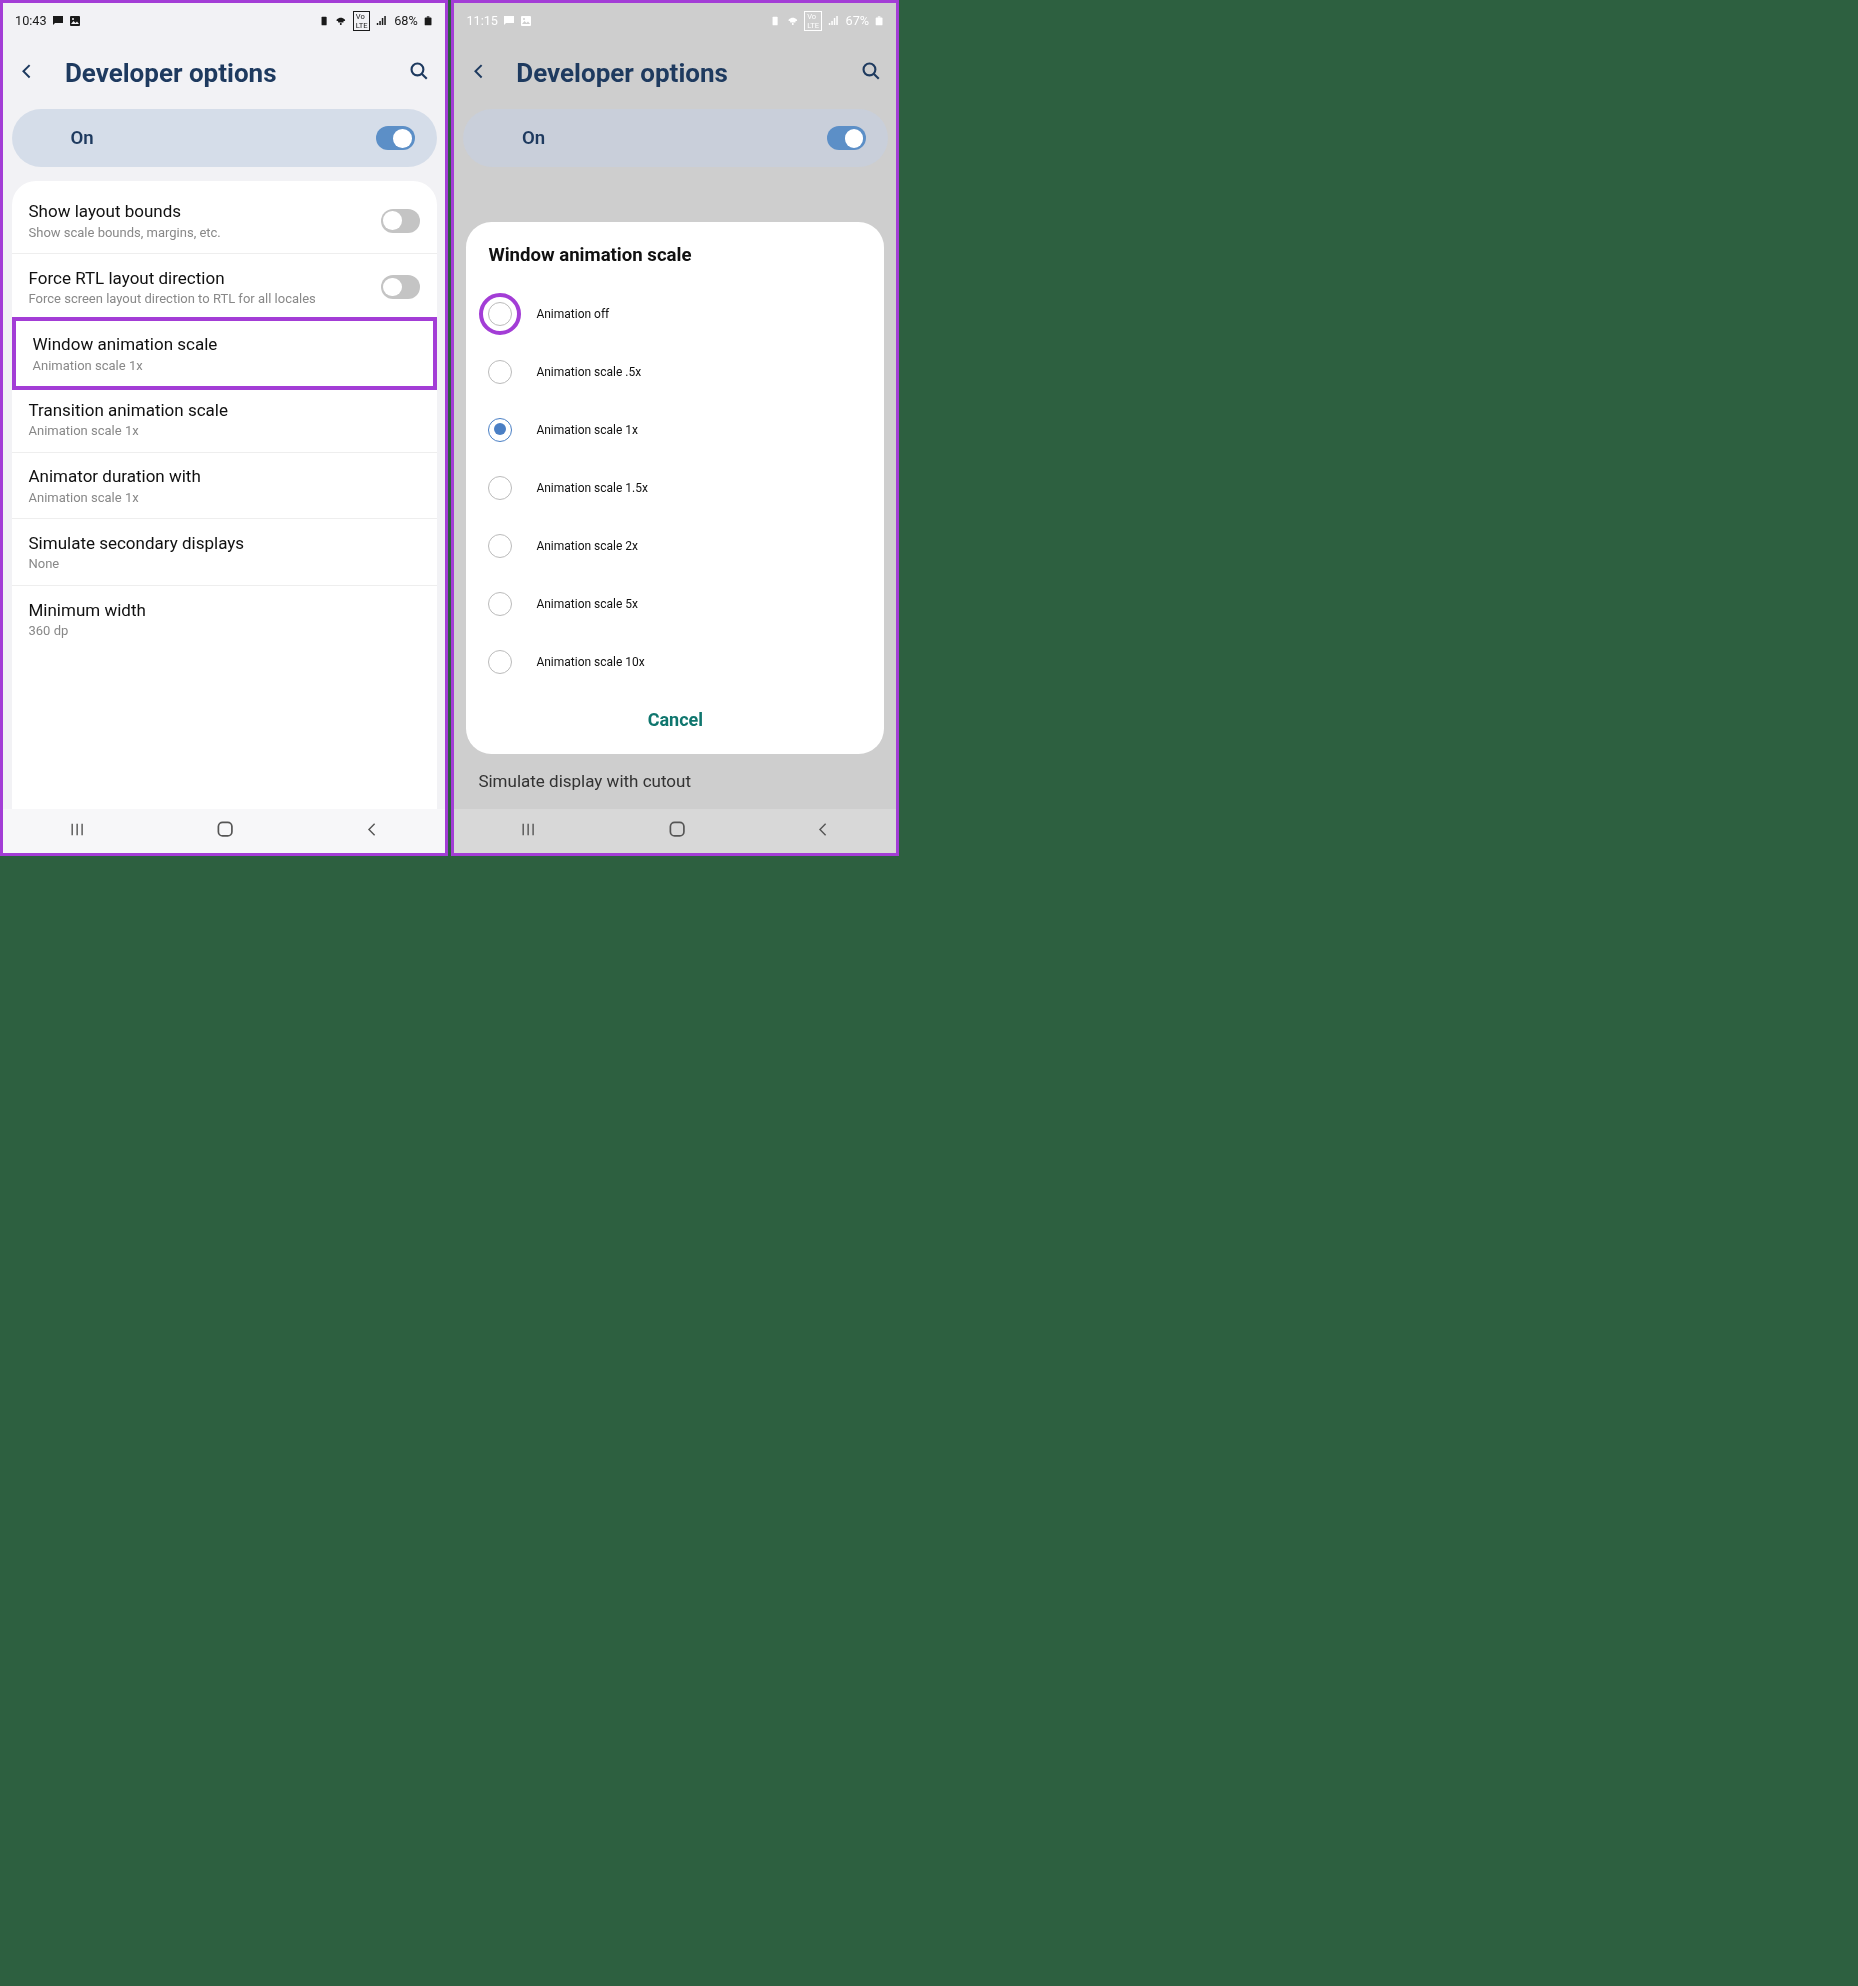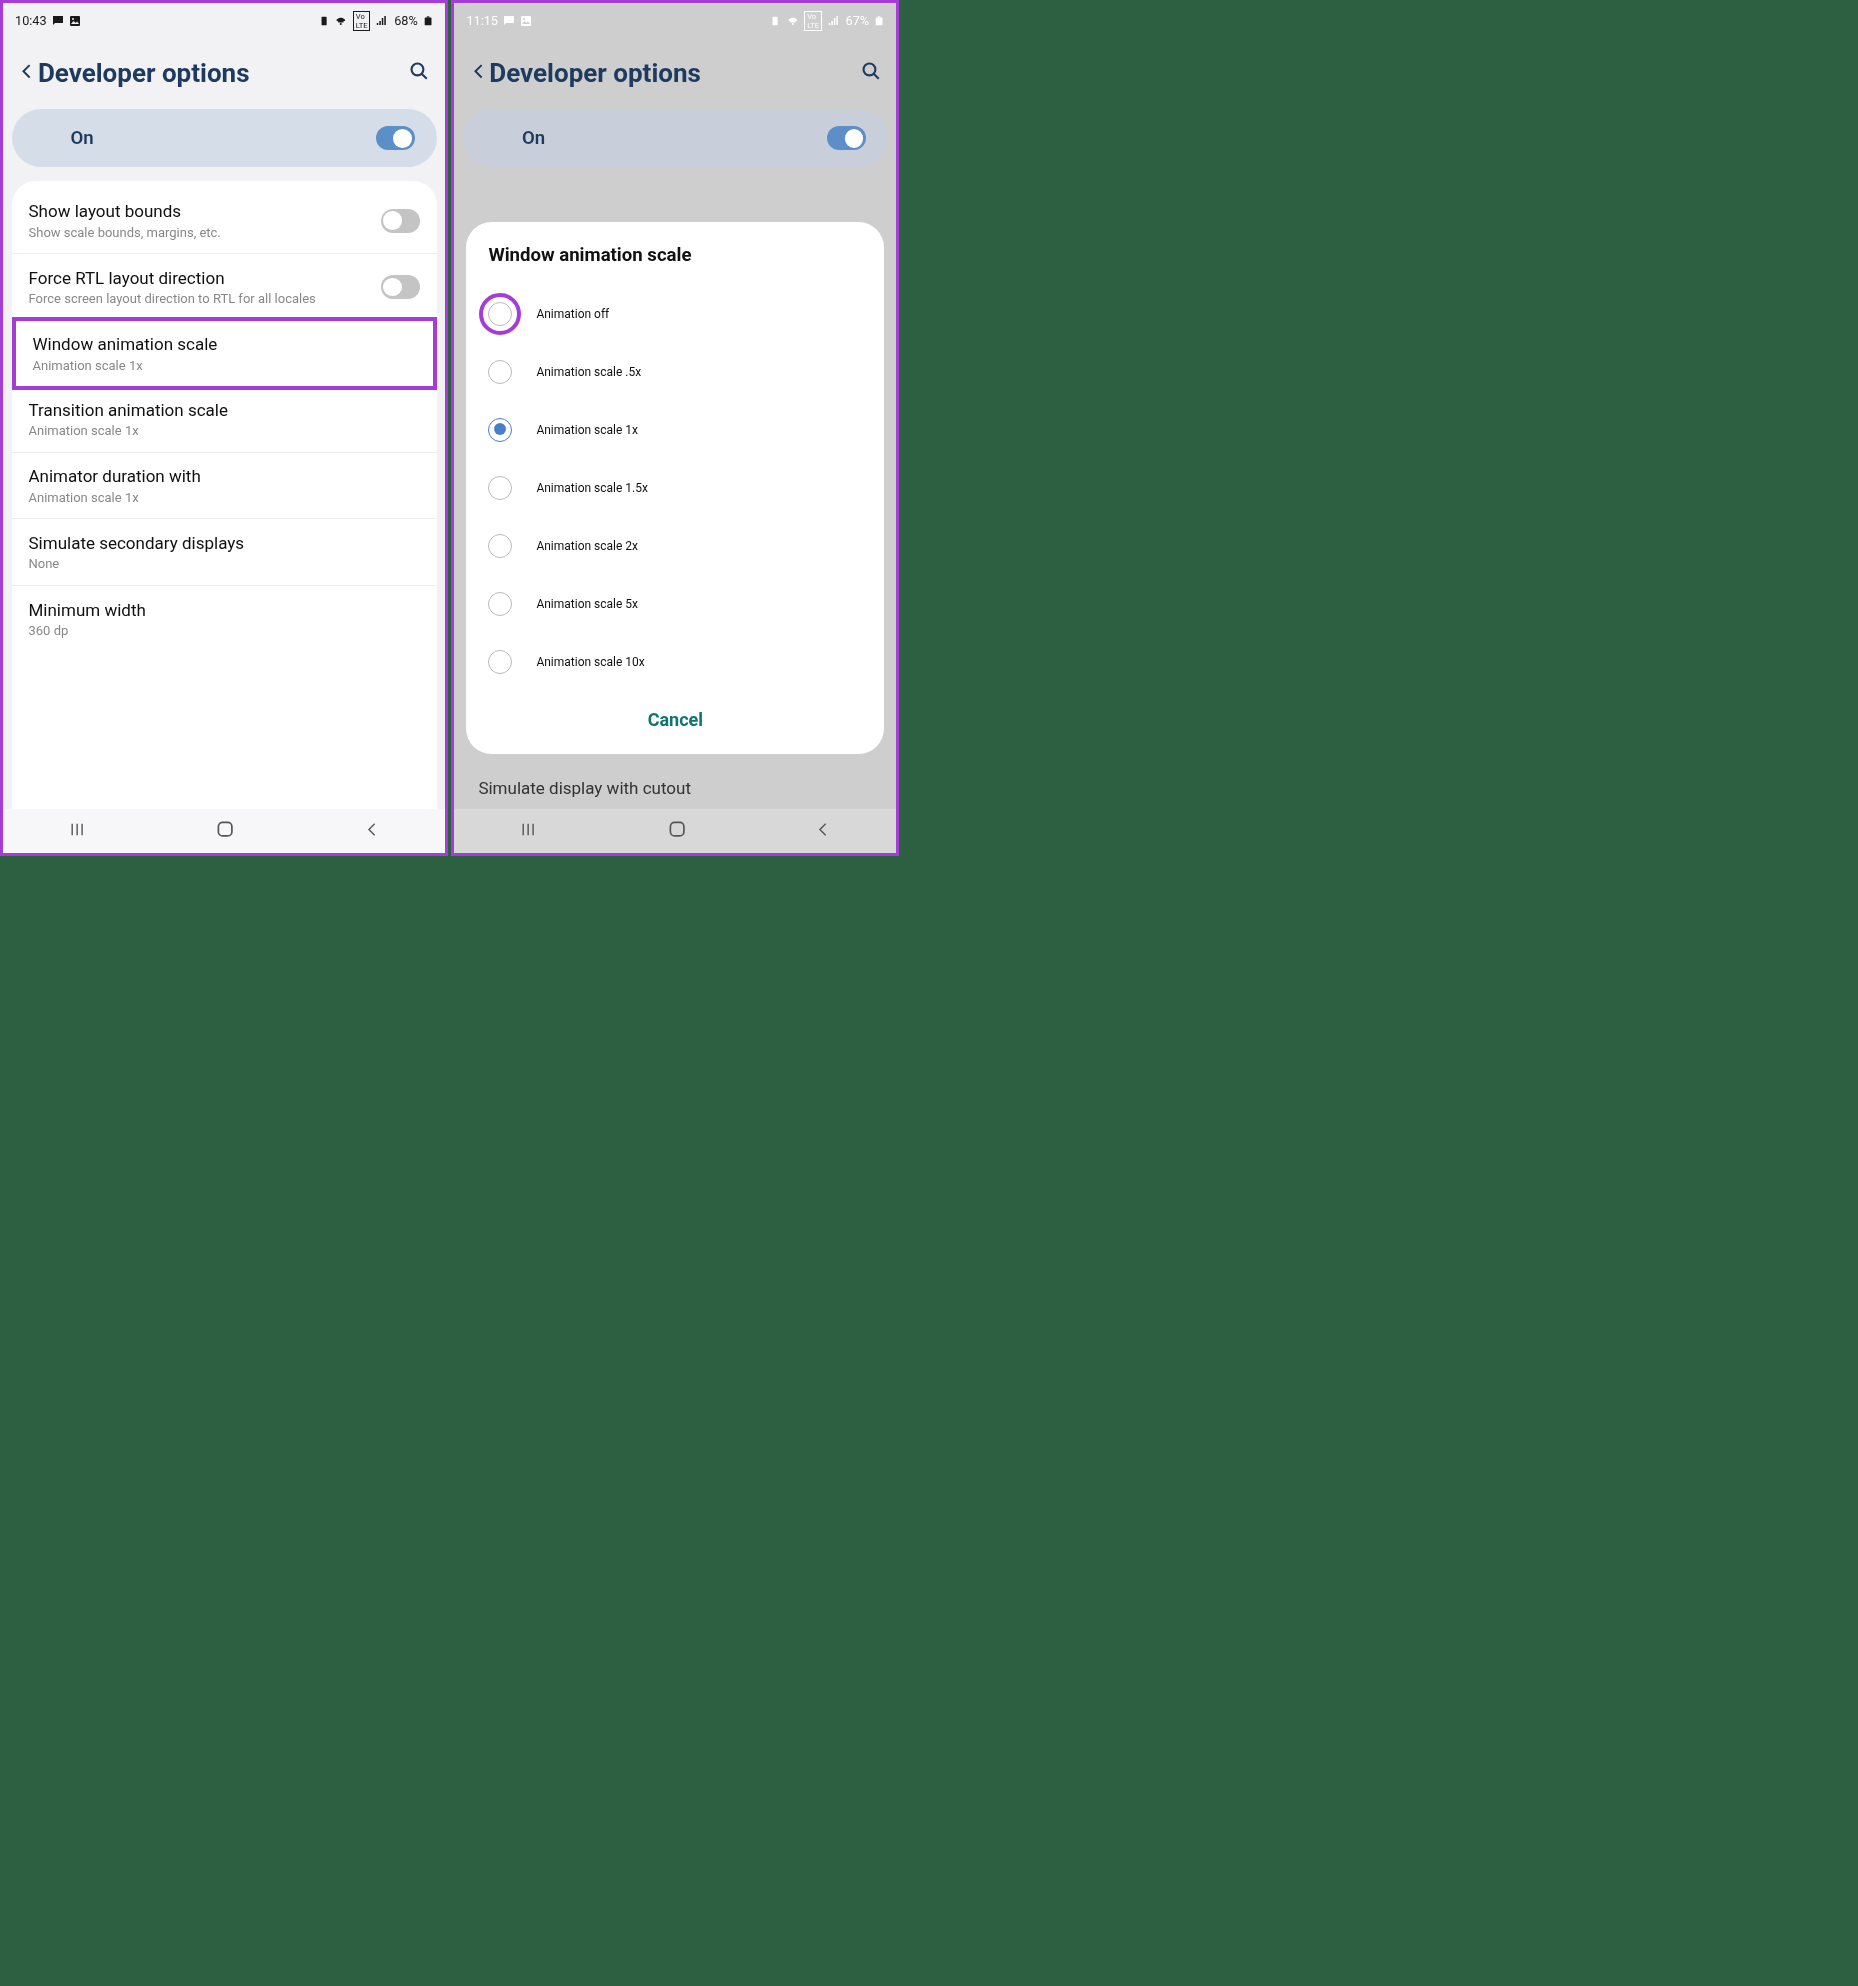--- a/index.html
+++ b/index.html
@@ -31,21 +31,21 @@
 }
 .screen-right .status-bar { color: #fff; }
 .status-left, .status-right { display: flex; align-items: center; gap: 5.1px; }
 .status-right svg { fill: currentColor; }
 
 
 .header {
   display: flex;
   align-items: center;
   padding: 24px 15.3px 20.3px 15.3px;
-  gap: 1px;
+  gap: 28px;
 }
 .header .title {
   flex: 1;
   font-size: 26px;
   font-weight: 700;
   color: #1e3a5f;
 }
 .back-btn svg { stroke: #1e3a5f; fill: none; stroke-width: 2.5; }
 .search-btn svg { stroke: #1e3a5f; fill: none; stroke-width: 2.5; }
 
@@ -145,21 +145,21 @@
 .dialog-cancel {
   text-align: center;
   font-size: 18px;
   font-weight: 700;
   color: #0f766e;
   padding: 18.6px 0 8.5px 0;
 }
 
 .peek-text {
   position: absolute;
-  bottom: 55px;
+  bottom: 62px;
   left: 24px;
   font-size: 17px;
   color: #333;
 }
 </style>
 </head>
 <body>
 
 <div class="screen screen-left">
   <div class="status-bar">

